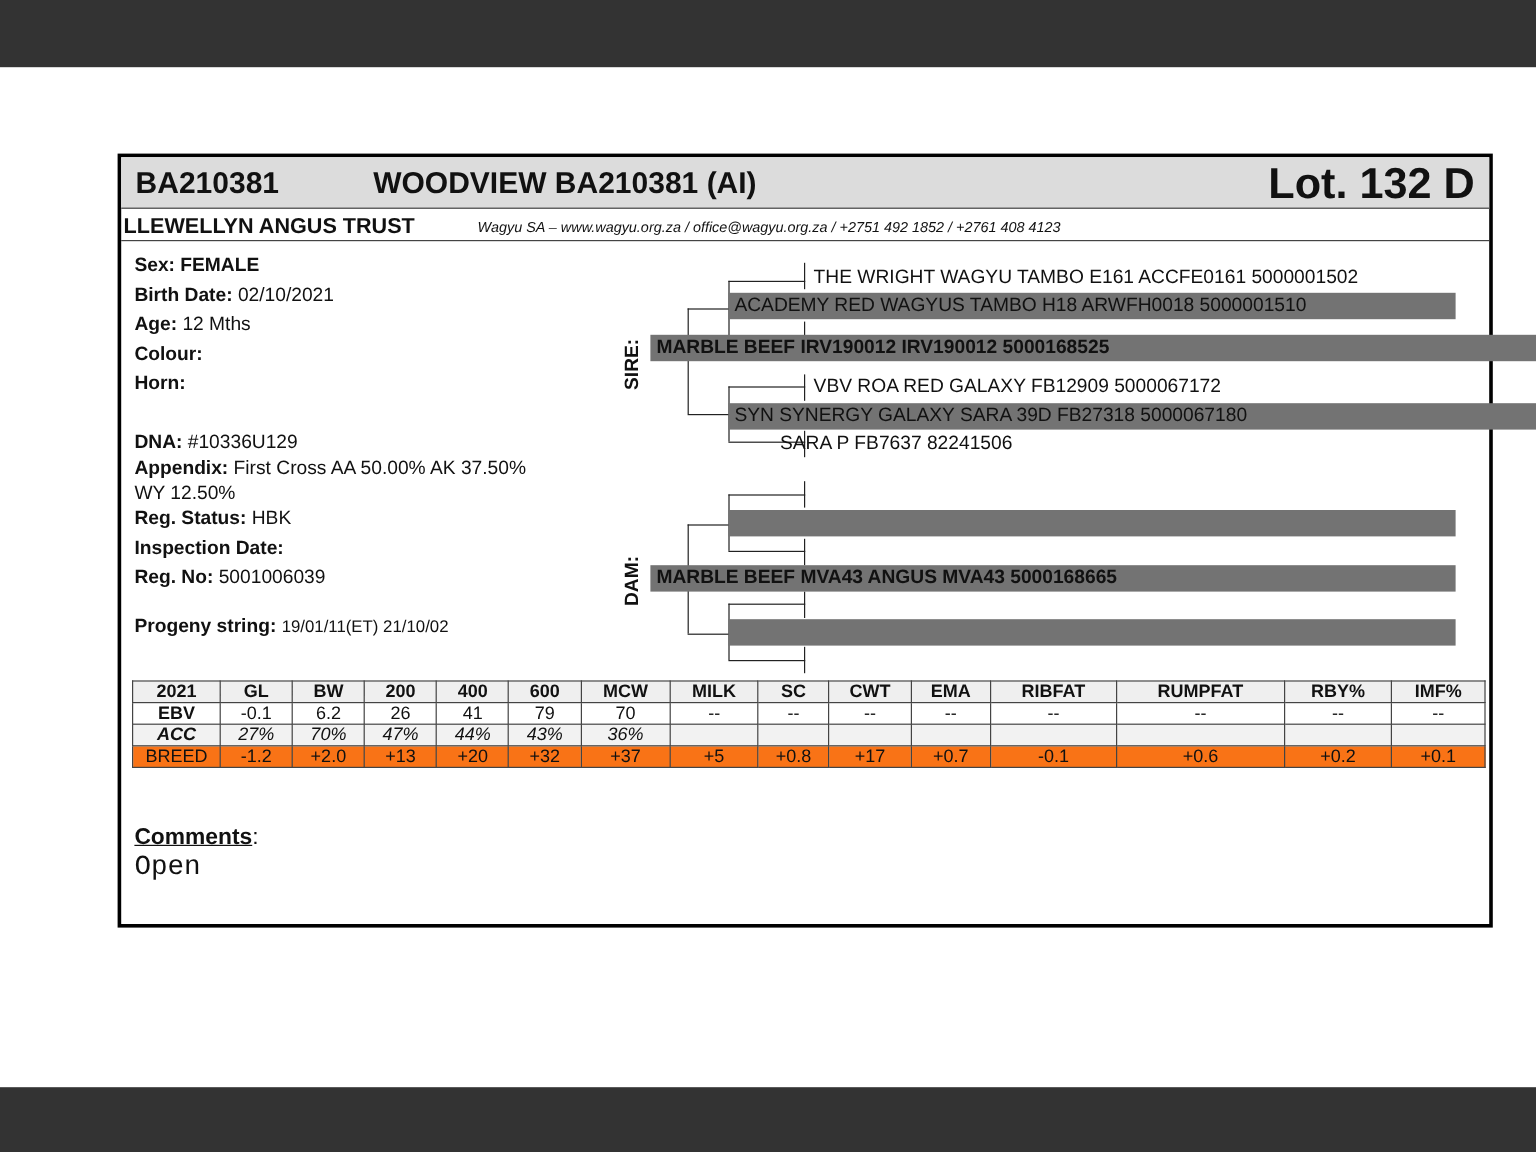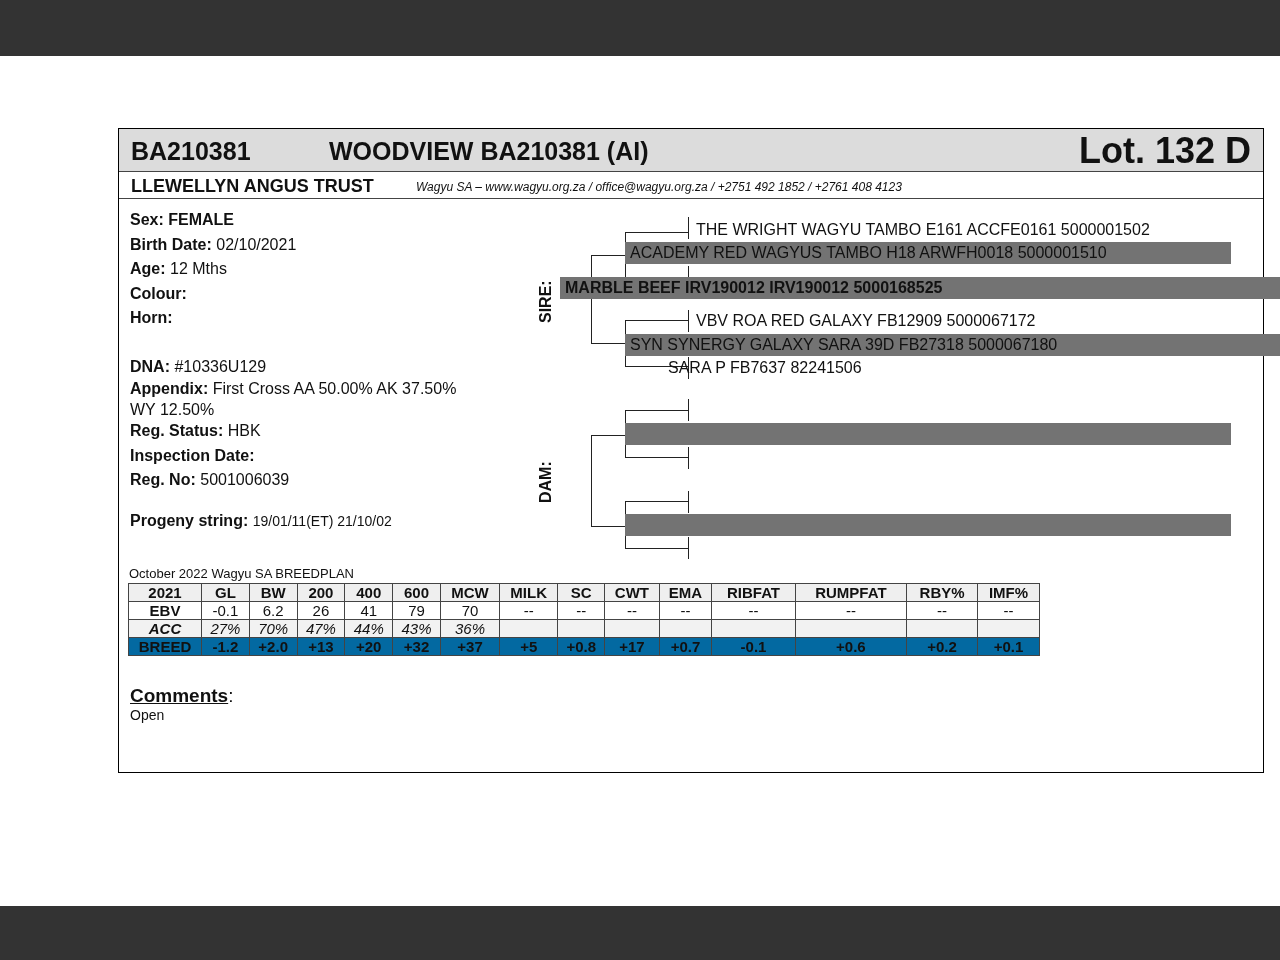--- a/index.html
+++ b/index.html
@@ -1,47 +1,47 @@
 <!DOCTYPE html>
 <html><head>
 <meta charset="utf-8">
 <style>
   html, body { margin: 0; padding: 0; }
   body { width: 1280px; height: 960px; background: #ffffff; position: relative; overflow: hidden;
          font-family: "Liberation Sans", sans-serif; color: #111; }
   .bar-top { position: absolute; left: 0; top: 0; width: 1280px; height: 56px; background: #333333; }
   .bar-bottom { position: absolute; left: 0; top: 906px; width: 1280px; height: 54px; background: #333333; }
-  .card { position: absolute; left: 98px; top: 128px; width: 1146px; height: 645px; border: 1px solid #000000; box-sizing: border-box; background: #fff; margin-left: 20px; }
+  .card { position: absolute; left: 98px; top: 128px; width: 1146px; height: 645px; border: 3px solid #000000; box-sizing: border-box; background: #fff; }
   .hdr1 { position: absolute; left: 0; top: 0; width: 100%; height: 43px; background: #dcdcdc; border-bottom: 1px solid #444; box-sizing: border-box; }
   .hdr1 .code { position: absolute; left: 12px; top: 8px; font-size: 25px; font-weight: bold; }
   .hdr1 .name { position: absolute; left: 210px; top: 8px; font-size: 25px; font-weight: bold; }
   .hdr1 .lot { position: absolute; right: 12px; top: 1px; font-size: 36px; font-weight: bold; }
   .hdr2 { position: absolute; left: 0; top: 43px; width: 100%; height: 27px; border-bottom: 1px solid #444; box-sizing: border-box; }
-  .hdr2 .owner { position: absolute; left: 12px; top: 4px; font-size: 18px; font-weight: bold; }
+  .hdr2 .owner { position: absolute; left: 2px; top: 4px; font-size: 18px; font-weight: bold; }
   .hdr2 .contact { position: absolute; left: 297px; top: 8px; font-size: 12px; font-style: italic; }
   .info { position: absolute; left: 11px; font-size: 16px; white-space: nowrap; }
   .info b { font-weight: bold; }
   .info .lbl { font-weight: bold; }
   .ped-row { position: absolute; font-size: 16px; white-space: nowrap; height: 22px; line-height: 22px; }
   .ped-bg { background: #737373; }
   .ped-main { font-weight: bold; }
   .ln { position: absolute; background: #222; }
   .side-label { position: absolute; font-size: 16px; font-weight: bold; transform: rotate(-90deg); transform-origin: left top; white-space: nowrap; }
   .ebv-caption { position: absolute; left: 10px; top: 437px; font-size: 13px; }
-  table.ebv { position: absolute; left: 9px; top: 454px; border-collapse: collapse; width: 912px; font-size: 15px; }
+  table.ebv { position: absolute; left: 9px; top: 436px; border-collapse: collapse; width: 1128px; font-size: 15px; }
   table.ebv td { border: 1px solid #444; text-align: center; height: 17px; padding: 0; line-height: 17px; }
   table.ebv tr.head td { background: #efefef; font-weight: bold; }
   table.ebv tr.ebvrow td { background: #fff; }
   table.ebv tr.accrow td { background: #f2f2f2; font-style: italic; }
-  table.ebv tr.breedrow td { background: #0369a1; font-weight: bold; text-align: center; }
+  table.ebv tr.breedrow td { background: #f97316; font-weight: normal; text-align: center; }
   table.ebv td.rowhead { font-weight: bold; width: 72px; }
   table.ebv tr.accrow td.rowhead { font-style: italic; }
   .comments { position: absolute; left: 11px; top: 556px; font-size: 19px; }
   .comments .title { font-weight: bold; text-decoration: underline; }
-  .comments .val { font-size: 14px; }
+  .comments .val { font-size: 23px; font-family: Liberation Mono, monospace; }
 </style>
 </head>
 <body>
 
 <div class="bar-top"></div>
 
 <div class="card">
   <div class="hdr1">
     <span class="code">BA210381</span>
     <span class="name">WOODVIEW BA210381 (AI)</span>
@@ -98,20 +98,21 @@
   <div class="ln" style="left:569px;top:318px;width:1px;height:22px"></div>
   <div class="ln" style="left:506px;top:372px;width:1px;height:47px"></div>
   <div class="ln" style="left:506px;top:372px;width:64px;height:1px"></div>
   <div class="ln" style="left:506px;top:419px;width:64px;height:1px"></div>
   <div class="ln" style="left:569px;top:362px;width:1px;height:22px"></div>
   <div class="ln" style="left:569px;top:408px;width:1px;height:22px"></div>
 
   <div class="side-label" style="left:418px;top:374px">DAM:</div>
 
   <div class="ped-row ped-bg" style="left:506px;top:294px;width:606px;padding-left:5px;box-sizing:border-box"></div>
+  <div class="ped-row ped-bg ped-main" style="left:441px;top:340px;width:671px;padding-left:5px;box-sizing:border-box">MARBLE BEEF MVA43 ANGUS MVA43 5000168665</div>
   <div class="ped-row ped-bg" style="left:506px;top:385px;width:606px;padding-left:5px;box-sizing:border-box"></div>
 
   <div class="ebv-caption">October 2022 Wagyu SA BREEDPLAN</div>
   <table class="ebv" id="ebv-table">
     <tbody id="ebv-body">
         <tr class="head">
           <td class="rowhead">2021</td>
           <td>GL</td>
           <td>BW</td>
           <td>200</td>

